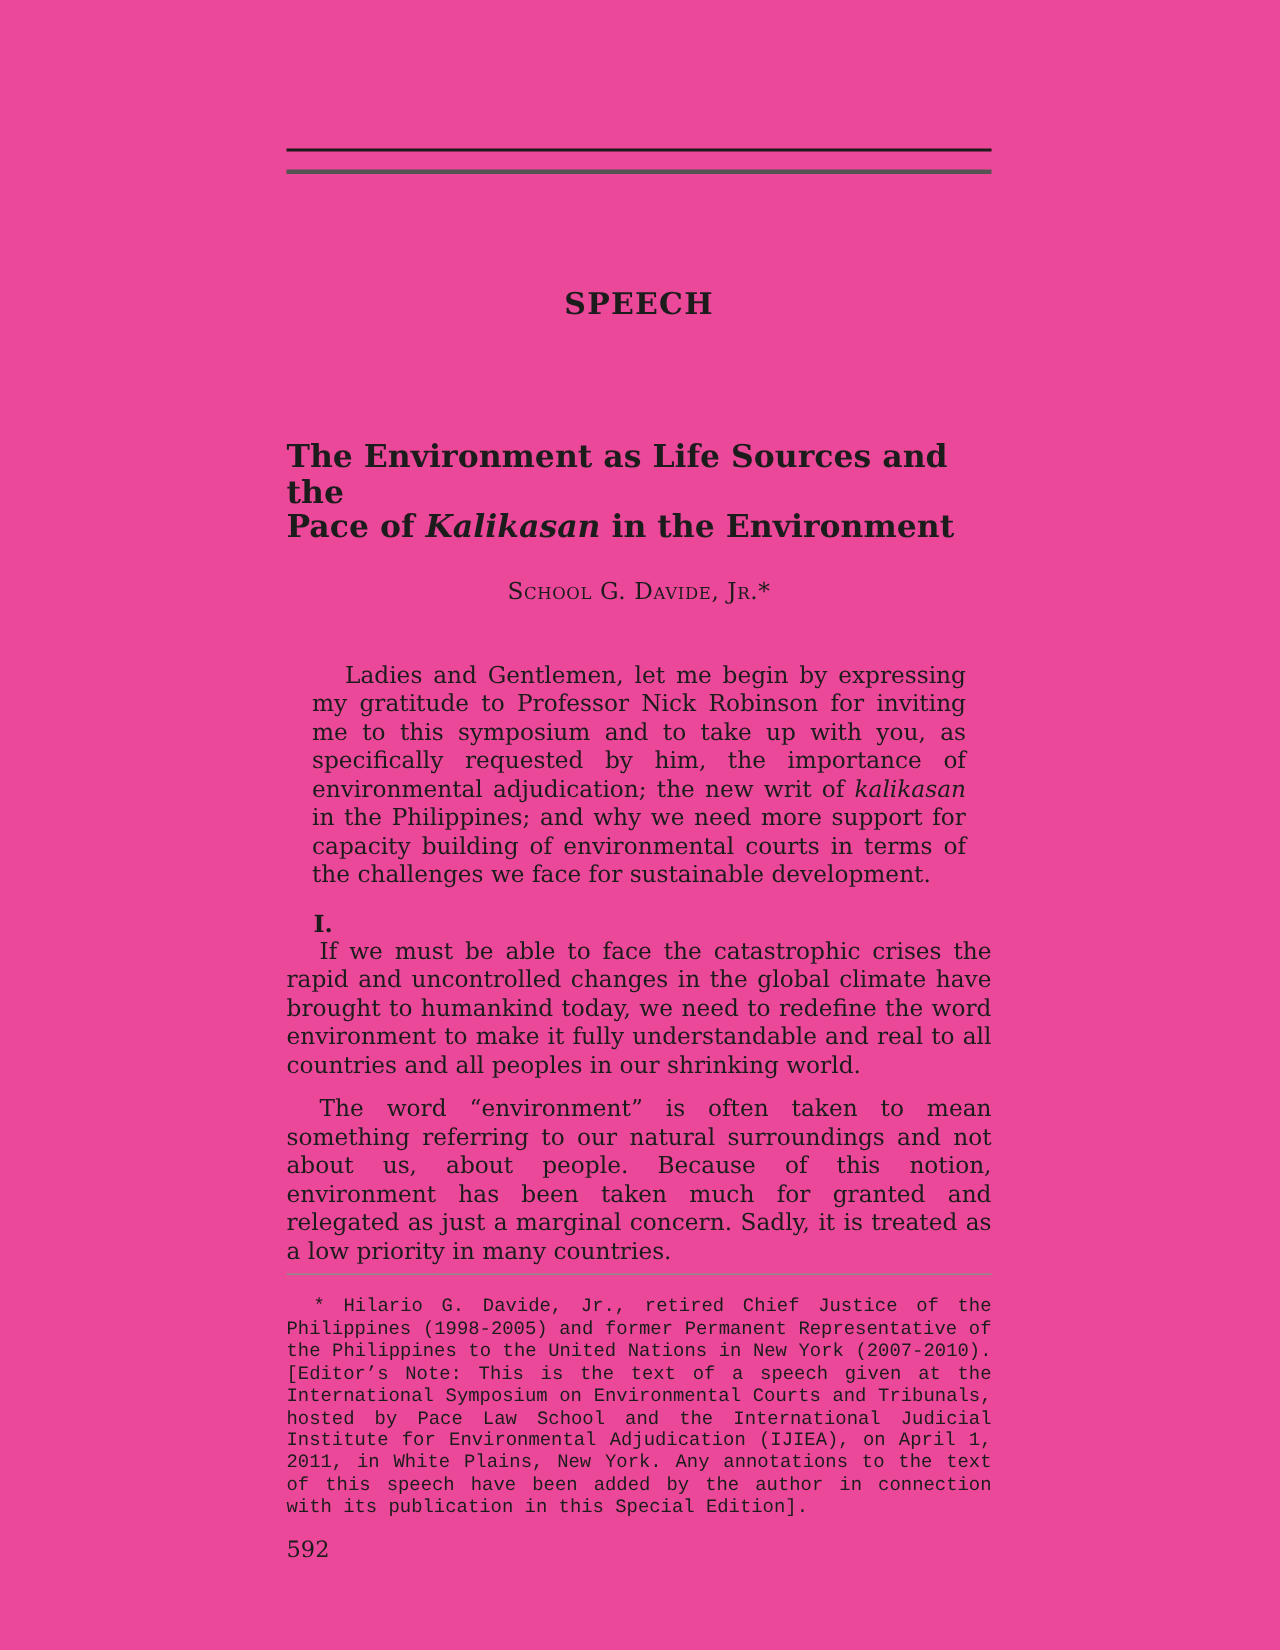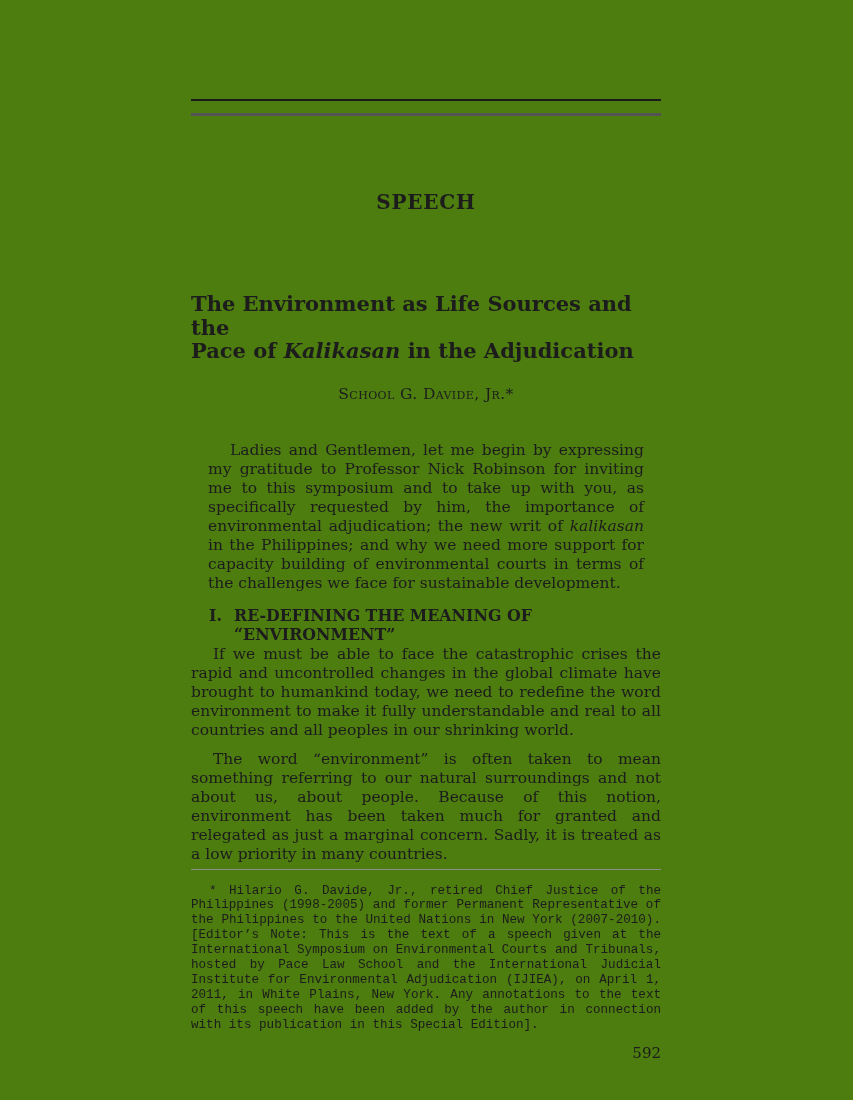--- a/index.html
+++ b/index.html
@@ -5,21 +5,21 @@
   * { margin: 0; padding: 0; box-sizing: border-box; }
   html, body { background: #ffffff; }
   body {
     font-family: "DejaVu Serif", "Liberation Serif", serif;
     color: #1c1c1c;
   }
   .page {
     position: relative;
     width: 853px;
     height: 1100px;
-    background: #4d7c0f;
+    background: #ec4899;
     overflow: hidden;
   }
   .rule-thin {
     position: absolute;
     left: 191px;
     width: 470px;
     top: 99px;
     height: 2px;
     background: #1b1b1b;
   }
@@ -87,46 +87,45 @@
   .footnote {
     margin: 14px 0 0;
     font-size: 12.6px;
     line-height: 14.9px;
     text-align: justify;
     text-indent: 18px;
     font-family: Liberation Mono, monospace;
   }
   .page-number {
     margin: 12px 0 0;
-    text-align: right;
+    text-align: left;
     font-size: 15px;
     line-height: 17px;
   }
 </style>
 </head>
 <body>
 
 <div class="page">
 
   <div class="rule-thin"></div>
   <div class="rule-thick"></div>
 
   <div class="content">
 
     <div class="kicker">SPEECH</div>
 
-    <h1 class="title"><span>The Environment as Life Sources and the</span><br><span>Pace of </span><span class="ital">Kalikasan</span><span> in the Adjudication</span></h1>
+    <h1 class="title"><span>The Environment as Life Sources and the</span><br><span>Pace of </span><span class="ital">Kalikasan</span><span> in the Environment</span></h1>
 
     <div class="author">School G. Davide, Jr.*</div>
 
     <p class="body-para para-1"><span>Ladies and Gentlemen, let me begin by expressing my gratitude to Professor Nick Robinson for inviting me to this symposium and to take up with you, as specifically requested by him, the importance of environmental adjudication; the new writ of </span><span class="ital">kalikasan</span><span> in the Philippines; and why we need more support for capacity building of environmental courts in terms of the challenges we face for sustainable development.</span></p>
 
     <div class="section-heading">
       <span class="section-numeral">I.</span>
-      <span class="section-heading-text"><span>RE-DEFINING THE MEANING OF</span><br><span>“ENVIRONMENT”</span></span>
     </div>
 
     <p class="body-para para-3">If we must be able to face the catastrophic crises the rapid and uncontrolled changes in the global climate have brought to humankind today, we need to redefine the word environment to make it fully understandable and real to all countries and all peoples in our shrinking world.</p>
 
     <p class="body-para para-2">The word “environment” is often taken to mean something referring to our natural surroundings and not about us, about people.  Because of this notion, environment has been taken much for granted and relegated as just a marginal concern.  Sadly, it is treated as a low priority in many countries.</p>
 
     <div class="footnote-rule"></div>
 
     <p class="footnote">* Hilario G. Davide, Jr., retired Chief Justice of the Philippines (1998-2005) and former Permanent Representative of the Philippines to the United Nations in New York (2007-2010). [Editor’s Note: This is the text of a speech given at the International Symposium on Environmental Courts and Tribunals, hosted by Pace Law School and the International Judicial Institute for Environmental Adjudication (IJIEA), on April 1, 2011, in White Plains, New York.  Any annotations to the text of this speech have been added by the author in connection with its publication in this Special Edition].</p>
 

